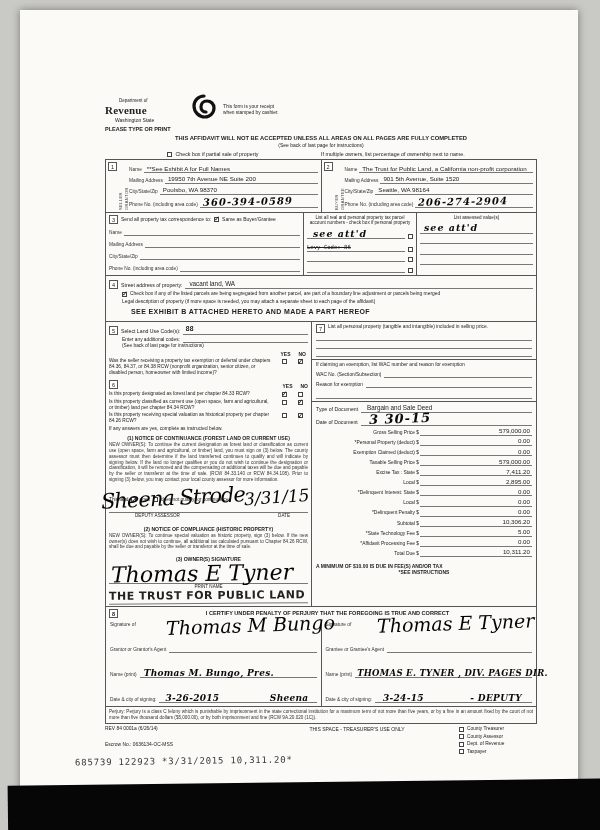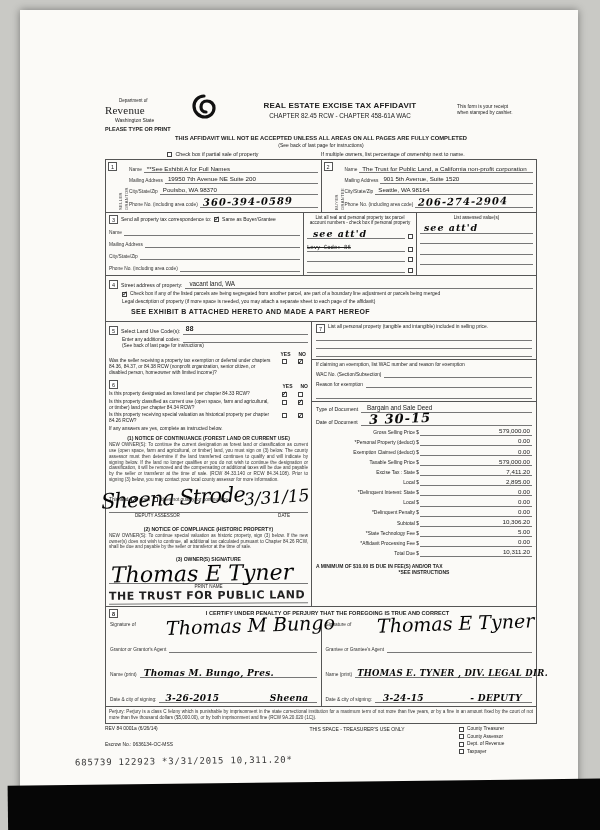--- a/index.html
+++ b/index.html
@@ -18,21 +18,21 @@
   .blackband {
     position:absolute; left:-12px; width:630px; height:70px; bottom:-22px;
     background:#060606; transform:rotate(-0.7deg); z-index:5;
   }
   .form { position:absolute; left:85px; top:88px; width:432px; font-size:5.2px; line-height:1.25; }
 
   
   .hdr { display:flex; align-items:flex-start; margin-bottom:2px; }
   .logo { width:118px; position:relative; }
   .logo .d1 { font-size:4.5px; margin-left:14px; }
-  .logo .d2 { font-size:11px; font-weight:normal; font-family:"Liberation Serif", serif; letter-spacing:.2px; }
+  .logo .d2 { font-size:11px; font-weight:bold; font-family:"Liberation Serif", serif; letter-spacing:.2px; }
   .logo .d3 { font-size:5px; margin-left:10px; }
   .logo svg { position:absolute; right:6px; top:-4px; }
   .typeprint { font-size:5.5px; font-weight:bold; margin-top:2px; }
   .hdr-mid { flex:1; text-align:center; padding-top:3px; }
   .hdr-mid .t1 { font-size:8px; font-weight:bold; letter-spacing:.2px; }
   .hdr-mid .t2 { font-size:6.3px; margin-top:1px; }
   .hdr-right { width:80px; font-size:4.8px; text-align:left; padding-top:6px; }
   .warn { text-align:center; font-size:5.8px; font-weight:bold; margin-top:1px; }
   .warnsub { text-align:center; font-size:5px; }
 
@@ -155,24 +155,20 @@
 
     <div class="hdr">
       <div class="logo">
         <div class="d1">Department of</div>
         <div class="d2">Revenue</div>
         <div class="d3">Washington State</div>
         <svg width="26" height="26" viewBox="0 0 26 26">
           <path d="M13 2 C7 2 3 7 3 12 C3 18 8 23 14 23 C19 23 23 19 23 14 C23 10 20 7 16 7 C12 7 10 10 10 13 C10 16 12 18 15 18" fill="none" stroke="#111" stroke-width="3.2" stroke-linecap="round"></path>
         </svg>
         <div class="typeprint">PLEASE TYPE OR PRINT</div>
-      </div>
-      <div class="hdr-mid">
-        <div class="t1">REAL ESTATE EXCISE TAX AFFIDAVIT</div>
-        <div class="t2">CHAPTER 82.45 RCW - CHAPTER 458-61A WAC</div>
       </div>
       <div class="hdr-right">
         <div>This form is your receipt</div>
         <div>when stamped by cashier.</div>
       </div>
     </div>
     <div class="warn">THIS AFFIDAVIT WILL NOT BE ACCEPTED UNLESS ALL AREAS ON ALL PAGES ARE FULLY COMPLETED</div>
     <div class="warnsub">(See back of last page for instructions)</div>
 
     <div class="presplit" style="margin-top:3px;">
@@ -525,21 +521,21 @@
             <div class="sigcol">
               <span class="sig bigsig8" style="left:55px; top:-8px;">Thomas E Tyner</span>
               <div class="slbl">Signature of</div>
               <div class="srow">
                   <span class="slbl">Grantee or Grantee's Agent</span>
                   <span class="ln"></span>
                 </div>
               <div class="srow">
                   <span class="slbl">Name (print)</span>
                 <span class="ln">
-                    <span class="hw hwname" style="position:absolute; left:2px; bottom:0; font-size:8.5px;">THOMAS E. TYNER , DIV. LEGAL DIR.</span>
+                    <span class="hw hwname" style="position:absolute; left:2px; bottom:0; font-size:8.5px;">THOMAS E. TYNER , DIV. PAGES DIR.</span>
                   </span>
                 </div>
               <div class="srow">
                   <span class="slbl">Date &amp; city of signing:</span>
                 <span class="ln">
                     <span class="hw hwname" style="position:absolute; left:8px; bottom:0;">3-24-15</span>
                 <span class="hw hwname" style="position:absolute; right:10px; bottom:0;">- DEPUTY</span>
                   </span>
                 </div>
             </div>

